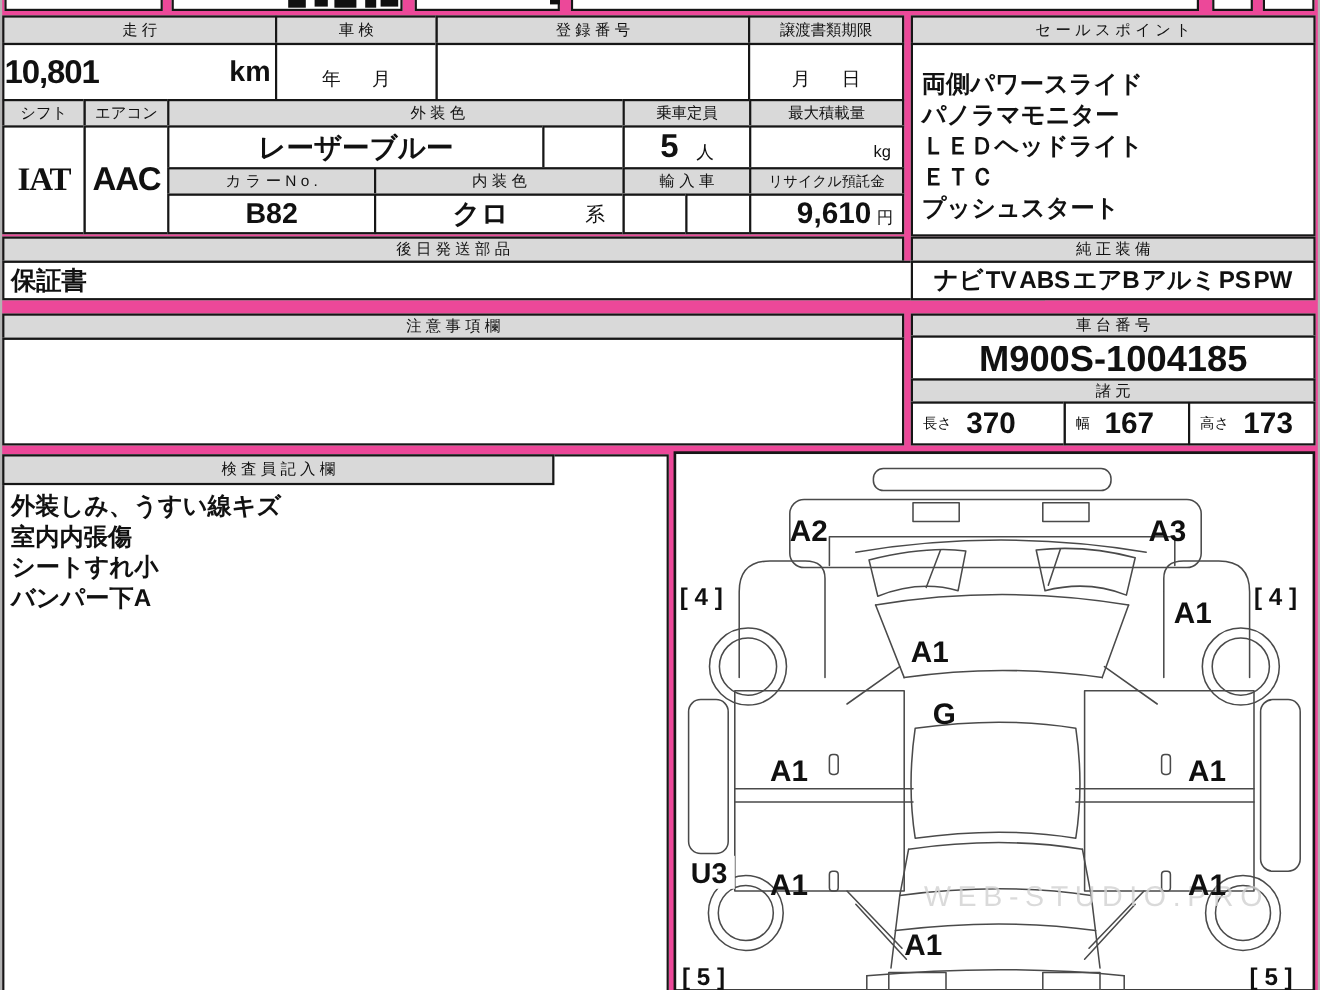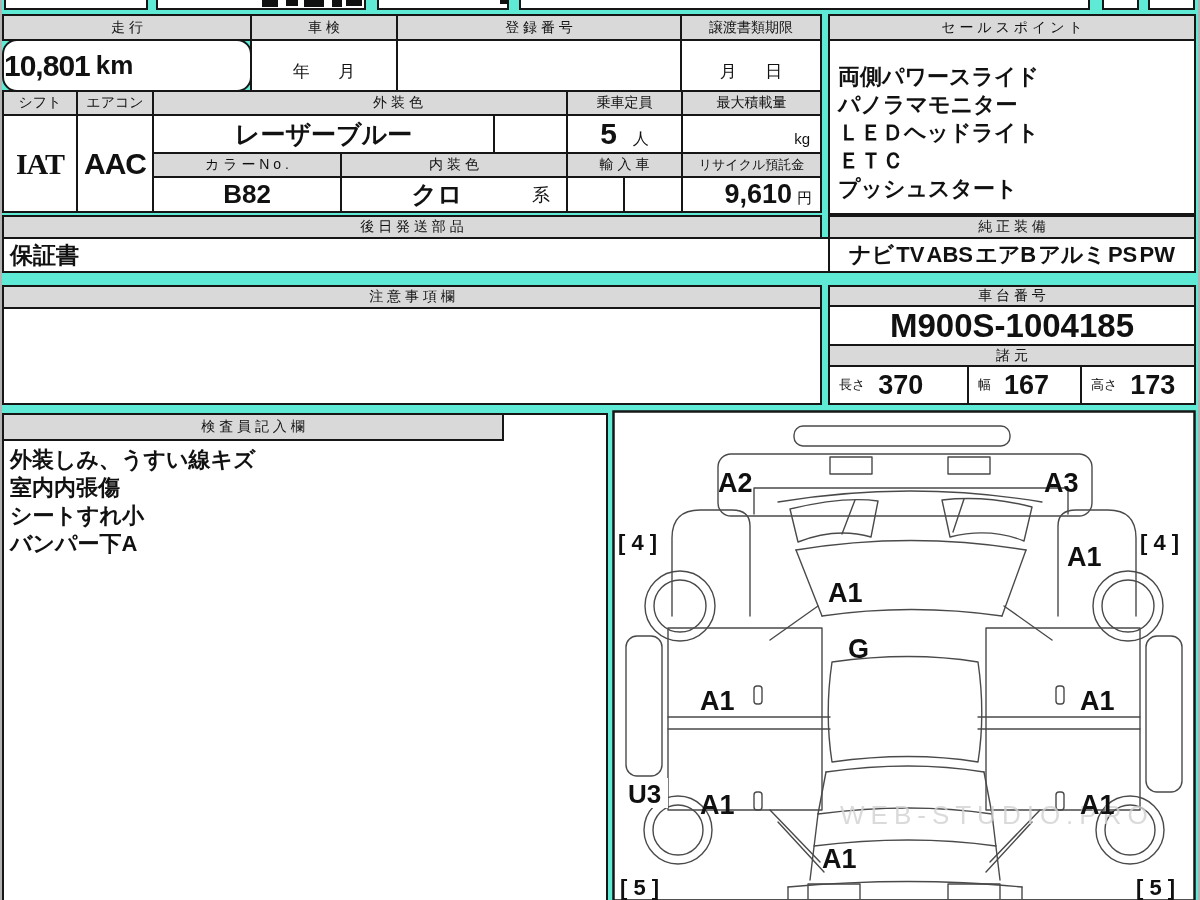--- a/index.html
+++ b/index.html
@@ -1,26 +1,26 @@
 <!DOCTYPE html>
 <html><head>
 <meta charset="utf-8">
 <style>
   html,body{margin:0;padding:0;background:#fff;}
   #canvas{
-    position:relative;width:1200px;height:900px;overflow:hidden;background:#5eead4;
+    position:relative;width:1200px;height:900px;overflow:hidden;background:#ec4899;
     font-family:"Liberation Sans","DejaVu Sans",sans-serif;color:#111;
   }
   .edge{position:absolute;background:#b3b3b3;}
   .c{position:absolute;box-sizing:border-box;border:2px solid #161616;background:#fff;}
   .h{background:#d9d9d9;display:flex;align-items:center;justify-content:center;
      font-size:14px;color:#111;}
   .frag{position:absolute;background:#101010;}
   .v-center{display:flex;align-items:center;}
-  .cell-mileage{justify-content:flex-start;padding-right:10px;border-radius:15px;}
+  .cell-mileage{justify-content:space-between;padding-right:4px;}
   .cell-mileage .num{font-size:30px;font-weight:700;letter-spacing:-1px;}
   .cell-mileage .unit{font-size:26px;font-weight:700;margin-left:6px;}
   .cell-datehint{align-items:flex-end;justify-content:center;padding-bottom:7px;
      font-size:17px;white-space:pre;}
   .cell-shift{justify-content:center;font-size:30px;font-weight:700;letter-spacing:-1px;}
   .cell-colorval{justify-content:center;font-size:25px;font-weight:700;}
   .cell-capacity{justify-content:center;}
   .cell-capacity .num{font-size:30px;font-weight:700;}
   .cell-capacity .unit{font-size:16px;margin-left:16px;margin-top:10px;}
   .cell-kg{align-items:flex-end;justify-content:flex-end;padding:0 10px 5px 0;font-size:15px;}

